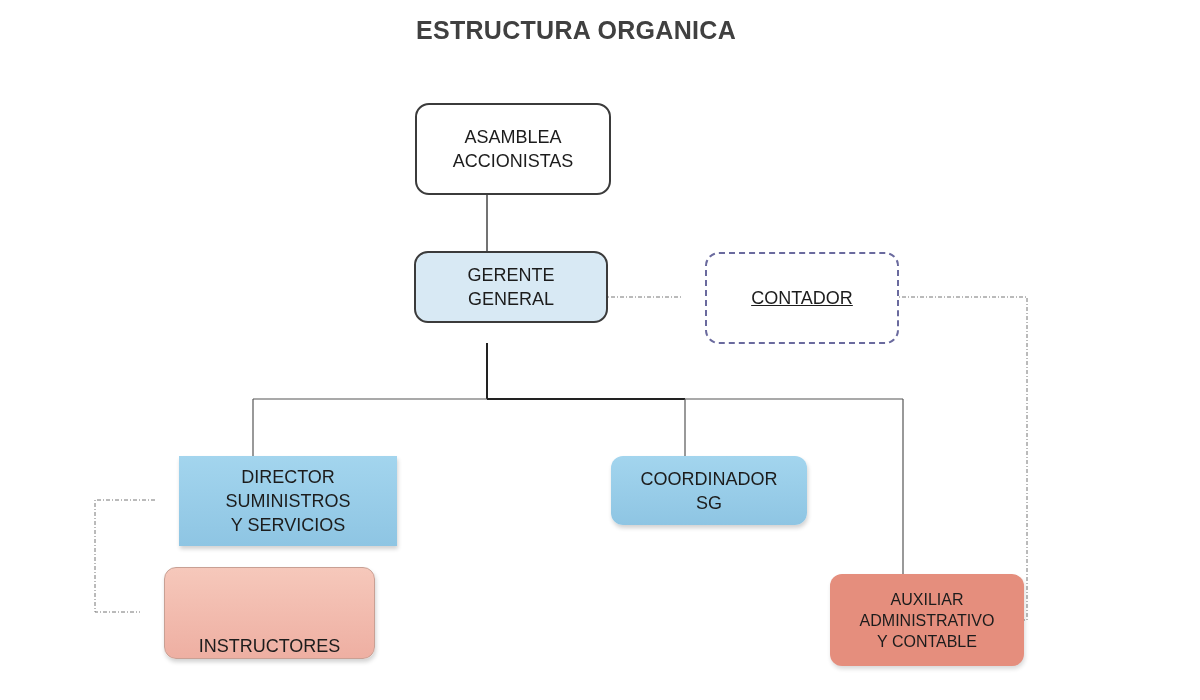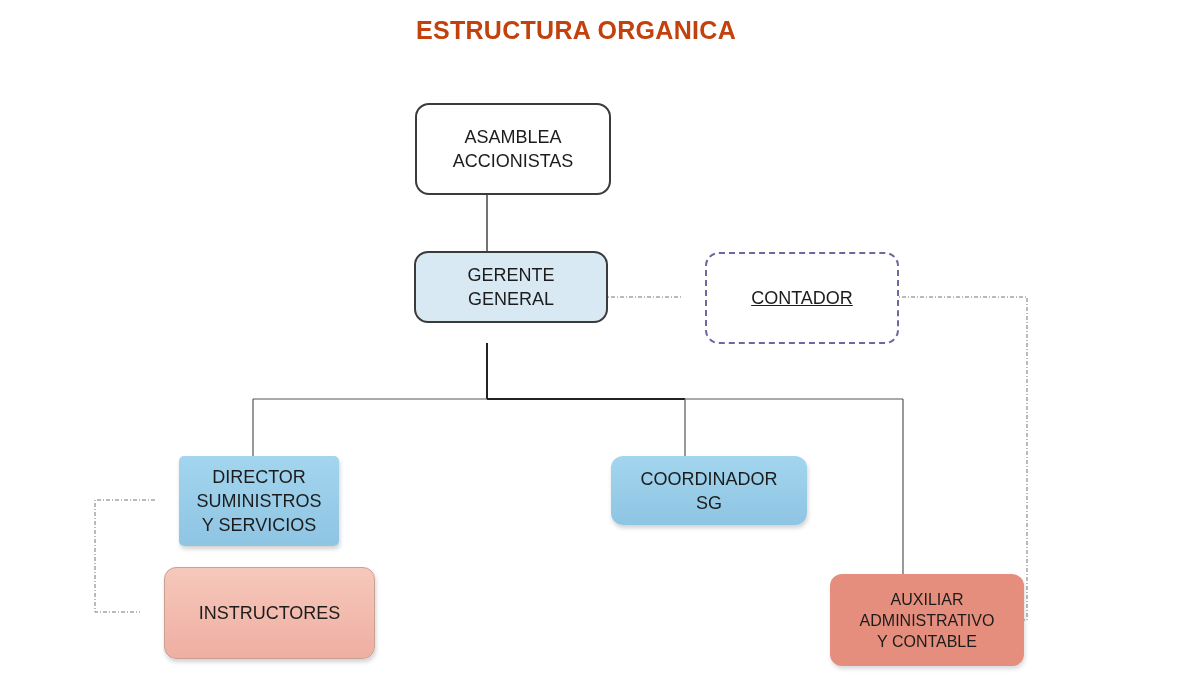--- a/index.html
+++ b/index.html
@@ -1,26 +1,26 @@
 <!DOCTYPE html>
 <html><head>
   <meta charset="utf-8">
   <style>
     html, body { margin: 0; padding: 0; background: #ffffff; }
     body { width: 1200px; height: 700px; position: relative; overflow: hidden; font-family: "Liberation Sans", sans-serif; }
-    .title { position: absolute; left: 0; width: 1152px; top: 16px; text-align: center; font-weight: bold; font-size: 25px; color: #c2410c; letter-spacing: 0.3px; }
+    .title { position: absolute; left: 0; width: 1152px; top: 16px; text-align: center; font-weight: bold; font-size: 25px; color: #404040; letter-spacing: 0.3px; }
     svg.connectors { position: absolute; left: 0; top: 0; width: 1200px; height: 700px; }
     .box { position: absolute; box-sizing: border-box; border-radius: 14px; display: flex; align-items: center; justify-content: center; text-align: center; color: #1c1c1c; font-size: 18px; line-height: 24px; margin-left: 24px; }
     .box span { white-space: pre-line; display: block; }
     .box-asamblea { left: 391px; top: 103px; width: 196px; height: 92px; background: #ffffff; border: 2px solid #3b3b3b; }
     .box-gerente { left: 390px; top: 251px; width: 194px; height: 72px; background: #d8e9f4; border: 2px solid #3b3b3b; }
     .box-contador { left: 681px; top: 252px; width: 194px; height: 92px; background: #ffffff; border: 2px dashed #6a6a9e; text-decoration: underline; }
-    .box-director { left: 155px; top: 456px; width: 160px; height: 90px; background: linear-gradient(#a3d5ee, #8ec5e3); box-shadow: 1px 3px 4px rgba(0,0,0,0.18); border-radius: 5px; }
+    .box-director { left: 155px; top: 456px; width: 218px; height: 90px; background: linear-gradient(#a3d5ee, #8ec5e3); box-shadow: 1px 3px 4px rgba(0,0,0,0.18); border-radius: 0; }
     .box-coordinador { left: 587px; top: 456px; width: 196px; height: 69px; background: linear-gradient(#a3d5ee, #8ec5e3); box-shadow: 1px 3px 4px rgba(0,0,0,0.18); border-radius: 12px; }
-    .box-instructores { left: 140px; top: 567px; width: 211px; height: 92px; background: linear-gradient(#f6c8bb, #eeafa2); border: 1.5px solid #c8a094; box-shadow: 1px 3px 4px rgba(0,0,0,0.18); border-radius: 12px; }
+    .box-instructores { left: 140px; top: 567px; width: 211px; height: 92px; background: linear-gradient(#f6c8bb, #eeafa2); border: 1.5px solid #c8a094; box-shadow: 1px 3px 4px rgba(0,0,0,0.18); border-radius: 12px; align-items: flex-end; }
     .box-auxiliar { left: 806px; top: 574px; width: 194px; height: 92px; background: #e58e7d; box-shadow: 1px 3px 4px rgba(0,0,0,0.15); border-radius: 12px; font-size: 16px; line-height: 21px; }
   </style>
 </head>
 <body>
 
 <div class="title">ESTRUCTURA ORGANICA</div>
 
 <svg class="connectors" xmlns="http://www.w3.org/2000/svg">
 
   <line x1="487" y1="195" x2="487" y2="251" stroke="#444" stroke-width="1.5"></line>

